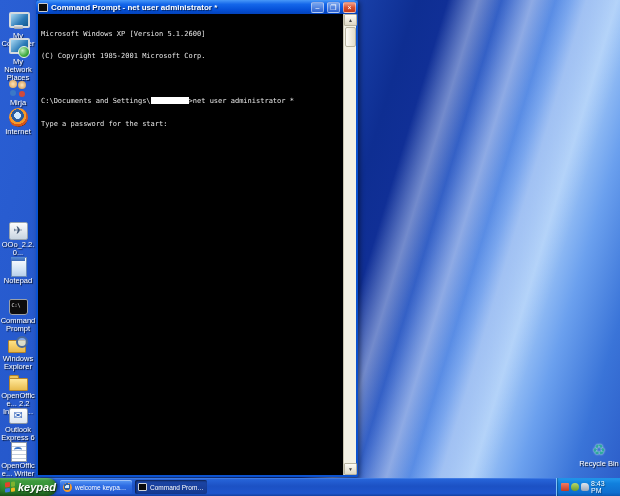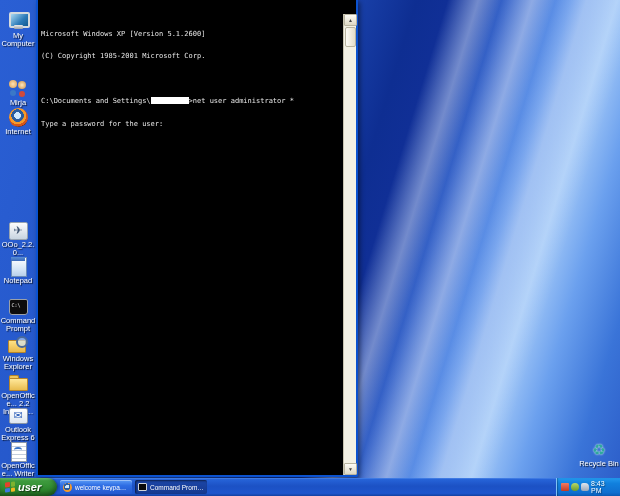--- a/index.html
+++ b/index.html
@@ -145,20 +145,24 @@
 </style>
 </head>
 <body>
 
 <div class="screen">
 
   <div class="dicon-item" style="top:12px">
     <div class="dicon t-monitor"></div>
     <div class="dicon-label">My Computer</div>
   </div>
+  <div class="dicon-item" style="top:38px">
+    <div class="dicon t-monitor t-network"></div>
+    <div class="dicon-label">My Network Places</div>
+  </div>
   <div class="dicon-item" style="top:79px">
     <div class="dicon t-users"></div>
     <div class="dicon-label">Mirja</div>
   </div>
   <div class="dicon-item" style="top:108px">
     <div class="dicon t-firefox"></div>
     <div class="dicon-label">Internet</div>
   </div>
   <div class="dicon-item" style="top:221px">
     <div class="dicon t-installer">
@@ -196,43 +200,50 @@
   </div>
 
   <div class="recycle-item">
     <div class="dicon t-recycle">
         <span class="g">♻</span>
       </div>
     <div class="dicon-label">Recycle Bin</div>
   </div>
 
   <div class="cmd-window">
+    <div class="titlebar">
+      <div class="tb-icon"></div>
+      <div class="tb-title">Command Prompt - net user administrator *</div>
+      <div class="tb-btn">–</div>
+      <div class="tb-btn">❐</div>
+      <div class="tb-btn tb-close">×</div>
+    </div>
     <div class="console">
       <div>Microsoft Windows XP [Version 5.1.2600]</div>
       <div>(C) Copyright 1985-2001 Microsoft Corp.</div>
       <div class="blank-line"></div>
       <div><span>C:\Documents and Settings\</span><span class="redact"></span><span>&gt;net user administrator *</span></div>
-      <div>Type a password for the user:</div>
+      <div>Type a password for the start:</div>
     </div>
     <div class="scrollbar">
       <div class="sb-btn sb-up">▲</div>
       <div class="sb-thumb"></div>
       <div class="sb-btn sb-down">▼</div>
     </div>
   </div>
 
   <div class="taskbar">
     <div class="start-btn">
       <span class="winflag">
           <i class="wf1"></i>
           <i class="wf2"></i>
           <i class="wf3"></i>
           <i class="wf4"></i>
         </span>
-      <span class="start-label">user</span>
+      <span class="start-label">keypad</span>
     </div>
     <div class="task-btn" style="left:60px">
       <span class="task-ico-ff"></span>
       <span class="task-label">welcome keypad - Mo...</span>
     </div>
     <div class="task-btn active" style="left:135px">
       <span class="task-ico-cmd"></span>
       <span class="task-label">Command Prompt - n...</span>
     </div>
     <div class="tray">

